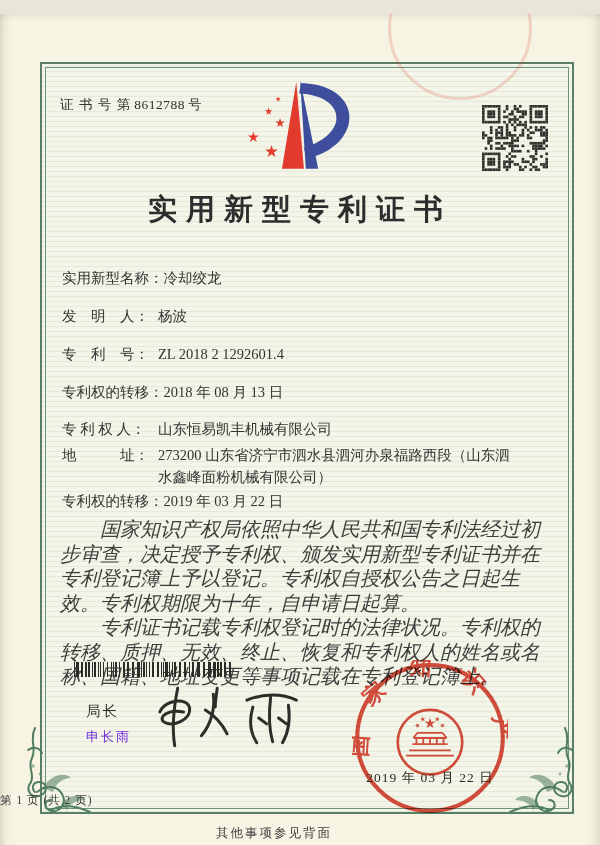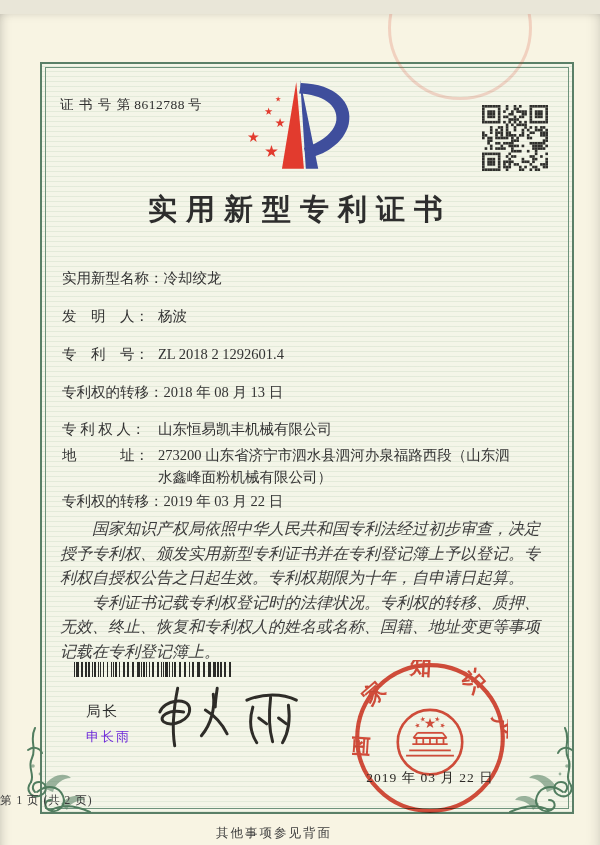--- a/index.html
+++ b/index.html
@@ -33,21 +33,21 @@
   }
   .fields{position:absolute;left:62px;top:253px;width:486px;font-size:14.5px;color:#333;}
   .frow{position:absolute;left:0;width:486px;line-height:22px;white-space:nowrap;}
   .frow .lbl{display:inline-block;min-width:96px;}
   .frow.wrap{white-space:normal;display:flex;}
   .frow.wrap .lbl{flex:0 0 96px;}
   .frow.wrap .val{flex:1;max-width:362px;}
   .grant2{position:absolute;left:318px;top:0;}
   .paras{
     position:absolute;left:60px;top:503px;width:484px;
-    font-size:16px;line-height:24.5px;color:#3d3d3d;font-style:italic;
+    font-size:20px;line-height:24.5px;color:#3d3d3d;font-style:italic;
   }
   .paras p{margin:0;text-indent:2em;}
   .barcode{position:absolute;left:74px;top:648px;width:158px;height:15px;}
   .director-role{position:absolute;left:86px;top:688px;font-size:14.5px;letter-spacing:2px;color:#2f2f2f;}
   .director-name{position:absolute;left:86px;top:714px;font-size:13px;letter-spacing:2px;color:#6d28d9;}
   .signature{position:absolute;left:148px;top:662px;width:178px;height:80px;}
   .seal{position:absolute;left:352px;top:646px;width:156px;height:156px;opacity:.92;mix-blend-mode:multiply;}
   .seal-date{
     position:absolute;left:352px;top:755px;width:156px;text-align:center;
     font-size:13.5px;letter-spacing:1px;color:#2c2a26;

